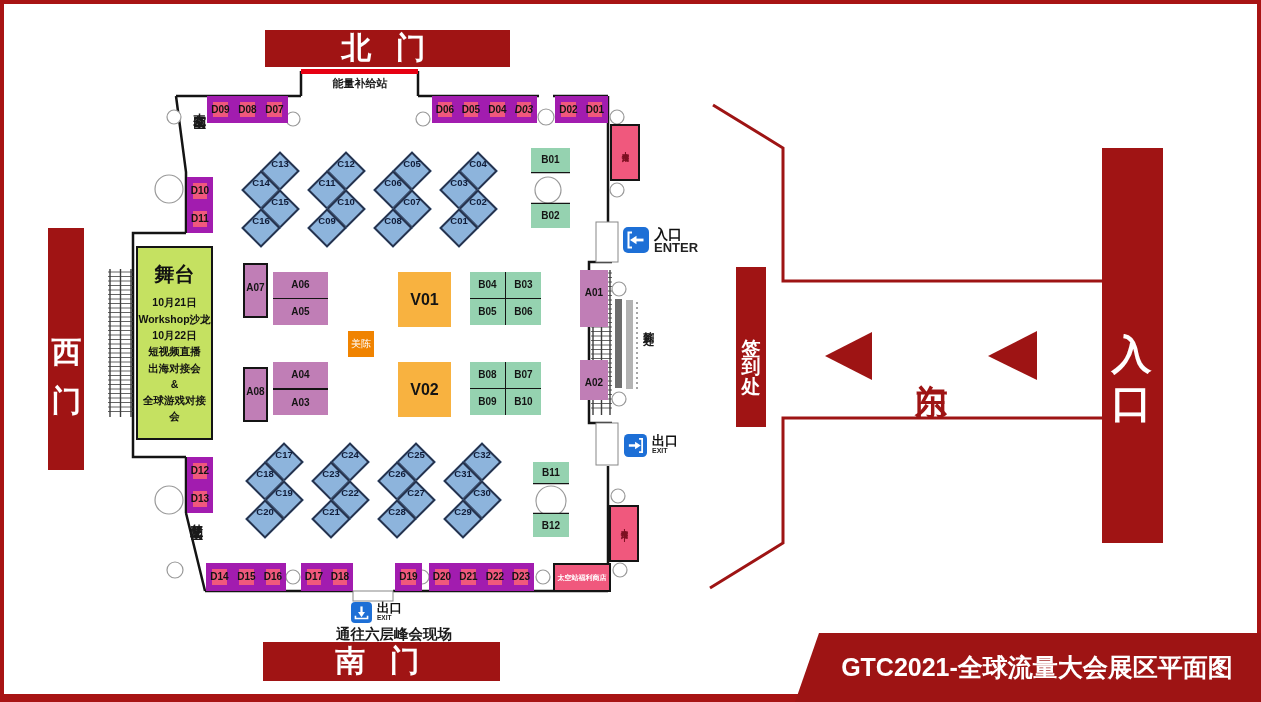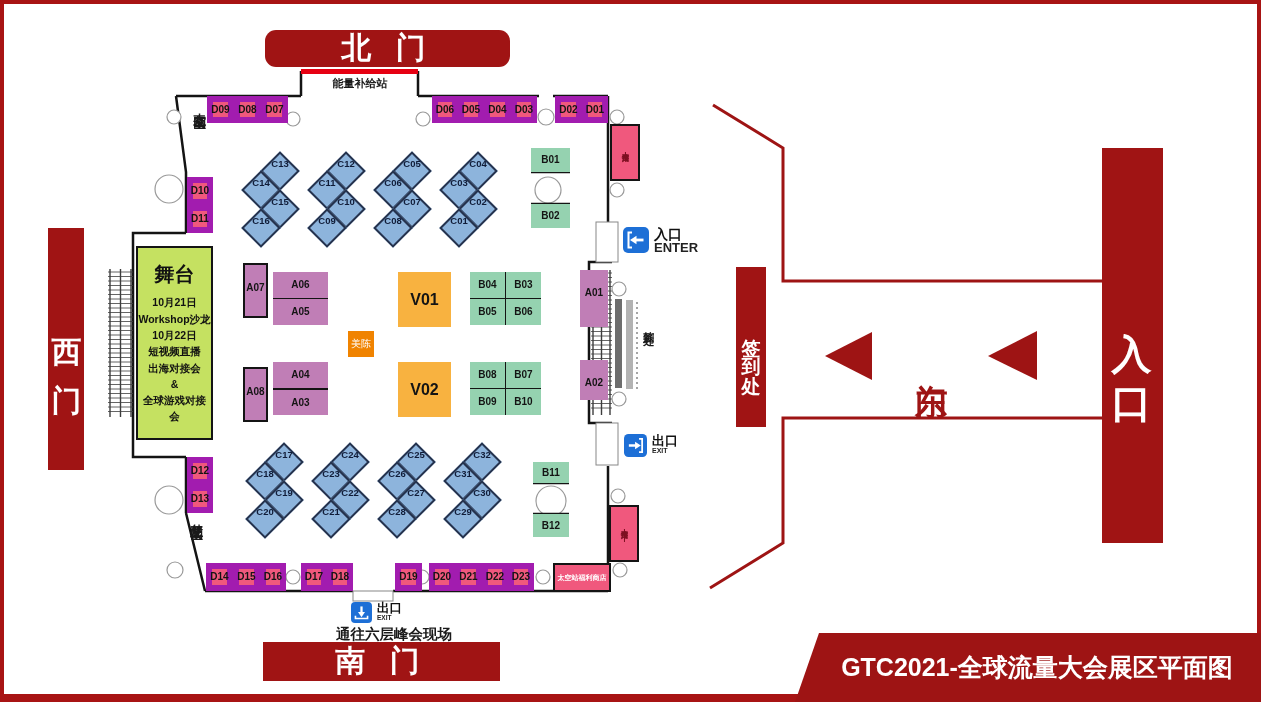--- a/index.html
+++ b/index.html
@@ -189,21 +189,21 @@
     </g>
   </svg>
 
   <div id="booths">
       <div class="booth d" style="left: 207px; top: 96px; width: 27px; height: 27px;">D09</div>
       <div class="booth d" style="left: 234px; top: 96px; width: 27px; height: 27px;">D08</div>
       <div class="booth d" style="left: 261px; top: 96px; width: 27px; height: 27px;">D07</div>
       <div class="booth d" style="left: 432px; top: 96px; width: 26px; height: 27px;">D06</div>
       <div class="booth d" style="left: 458px; top: 96px; width: 26px; height: 27px;">D05</div>
       <div class="booth d" style="left: 484px; top: 96px; width: 27px; height: 27px;">D04</div>
-      <div class="booth d" style="left: 511px; top: 96px; width: 26px; height: 27px;">D03</div>
+      <div class="booth d" style="left: 511px; top: 96px; width: 26px; height: 27px; font-style: italic;">D03</div>
       <div class="booth d" style="left: 555px; top: 96px; width: 27px; height: 27px;">D02</div>
       <div class="booth d" style="left: 582px; top: 96px; width: 26px; height: 27px;">D01</div>
       <div class="booth d" style="left: 187px; top: 177px; width: 26px; height: 28px;">D10</div>
       <div class="booth d" style="left: 187px; top: 205px; width: 26px; height: 28px;">D11</div>
       <div class="booth d" style="left: 187px; top: 457px; width: 26px; height: 28px;">D12</div>
       <div class="booth d" style="left: 187px; top: 485px; width: 26px; height: 28px;">D13</div>
       <div class="booth d" style="left: 206px; top: 563px; width: 27px; height: 28px;">D14</div>
       <div class="booth d" style="left: 233px; top: 563px; width: 27px; height: 28px;">D15</div>
       <div class="booth d" style="left: 260px; top: 563px; width: 26px; height: 28px;">D16</div>
       <div class="booth d" style="left: 301px; top: 563px; width: 26px; height: 28px;">D17</div>
@@ -307,21 +307,21 @@
 Workshop沙龙
 10月22日
 短视频直播
 出海对接会
 &amp;
 全球游戏对接会</div>
   </div>
 
   <div class="decor">美陈</div>
 
-  <div class="redbanner" style="left:265px;top:30px;width:245px;height:37px;font-size:30px;letter-spacing:8px;border-radius:11px;">
+  <div class="redbanner" style="left:265px;top:30px;width:245px;height:37px;font-size:30px;letter-spacing:8px;">
       <span>北 门</span>
     </div>
   <div class="redbanner" style="left:263px;top:642px;width:237px;height:39px;font-size:30px;letter-spacing:8px;">
       <span>南 门</span>
     </div>
   <div class="redbanner vt" style="left:48px;top:228px;width:36px;height:242px;font-size:30px;letter-spacing:44px;padding-top:20px;box-sizing:border-box;">西门</div>
   <div class="redbanner vt" style="left:736px;top:267px;width:30px;height:160px;font-size:19px;letter-spacing:18px;padding-top:8px;box-sizing:border-box;">签到处</div>
   <div class="redbanner vt" style="left:1102px;top:148px;width:61px;height:395px;font-size:40px;letter-spacing:60px;padding-top:28px;box-sizing:border-box;">入口</div>
 
   <div class="eastgate vt">东门</div>

